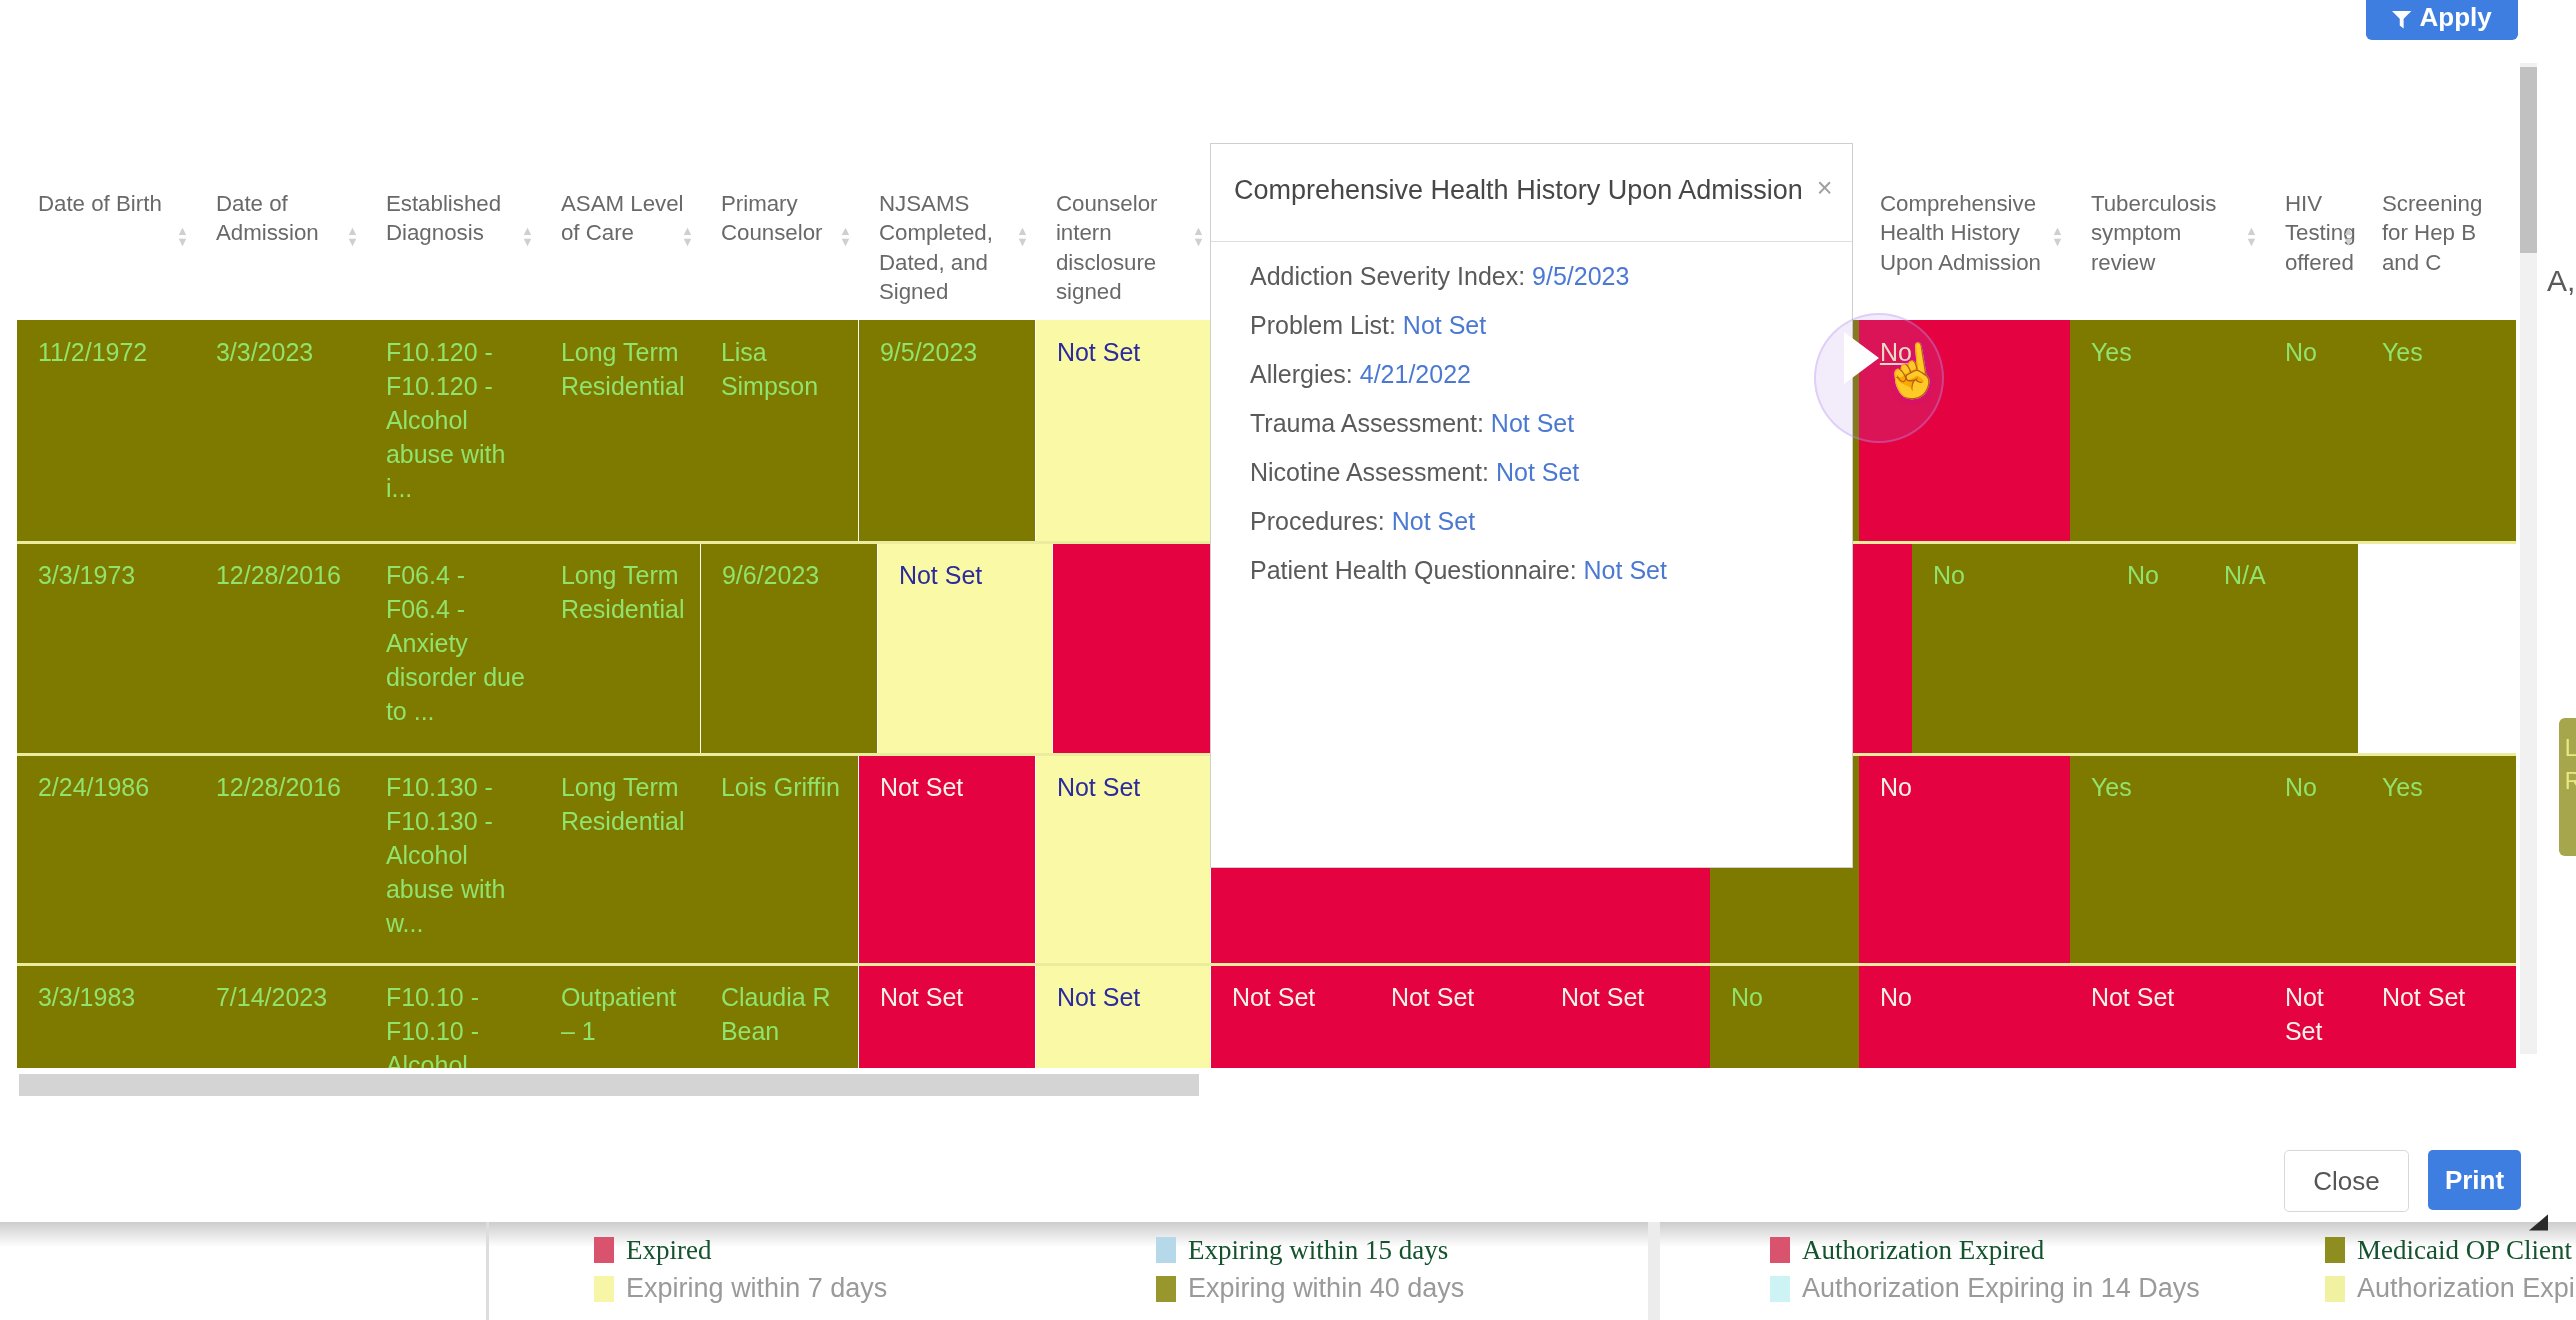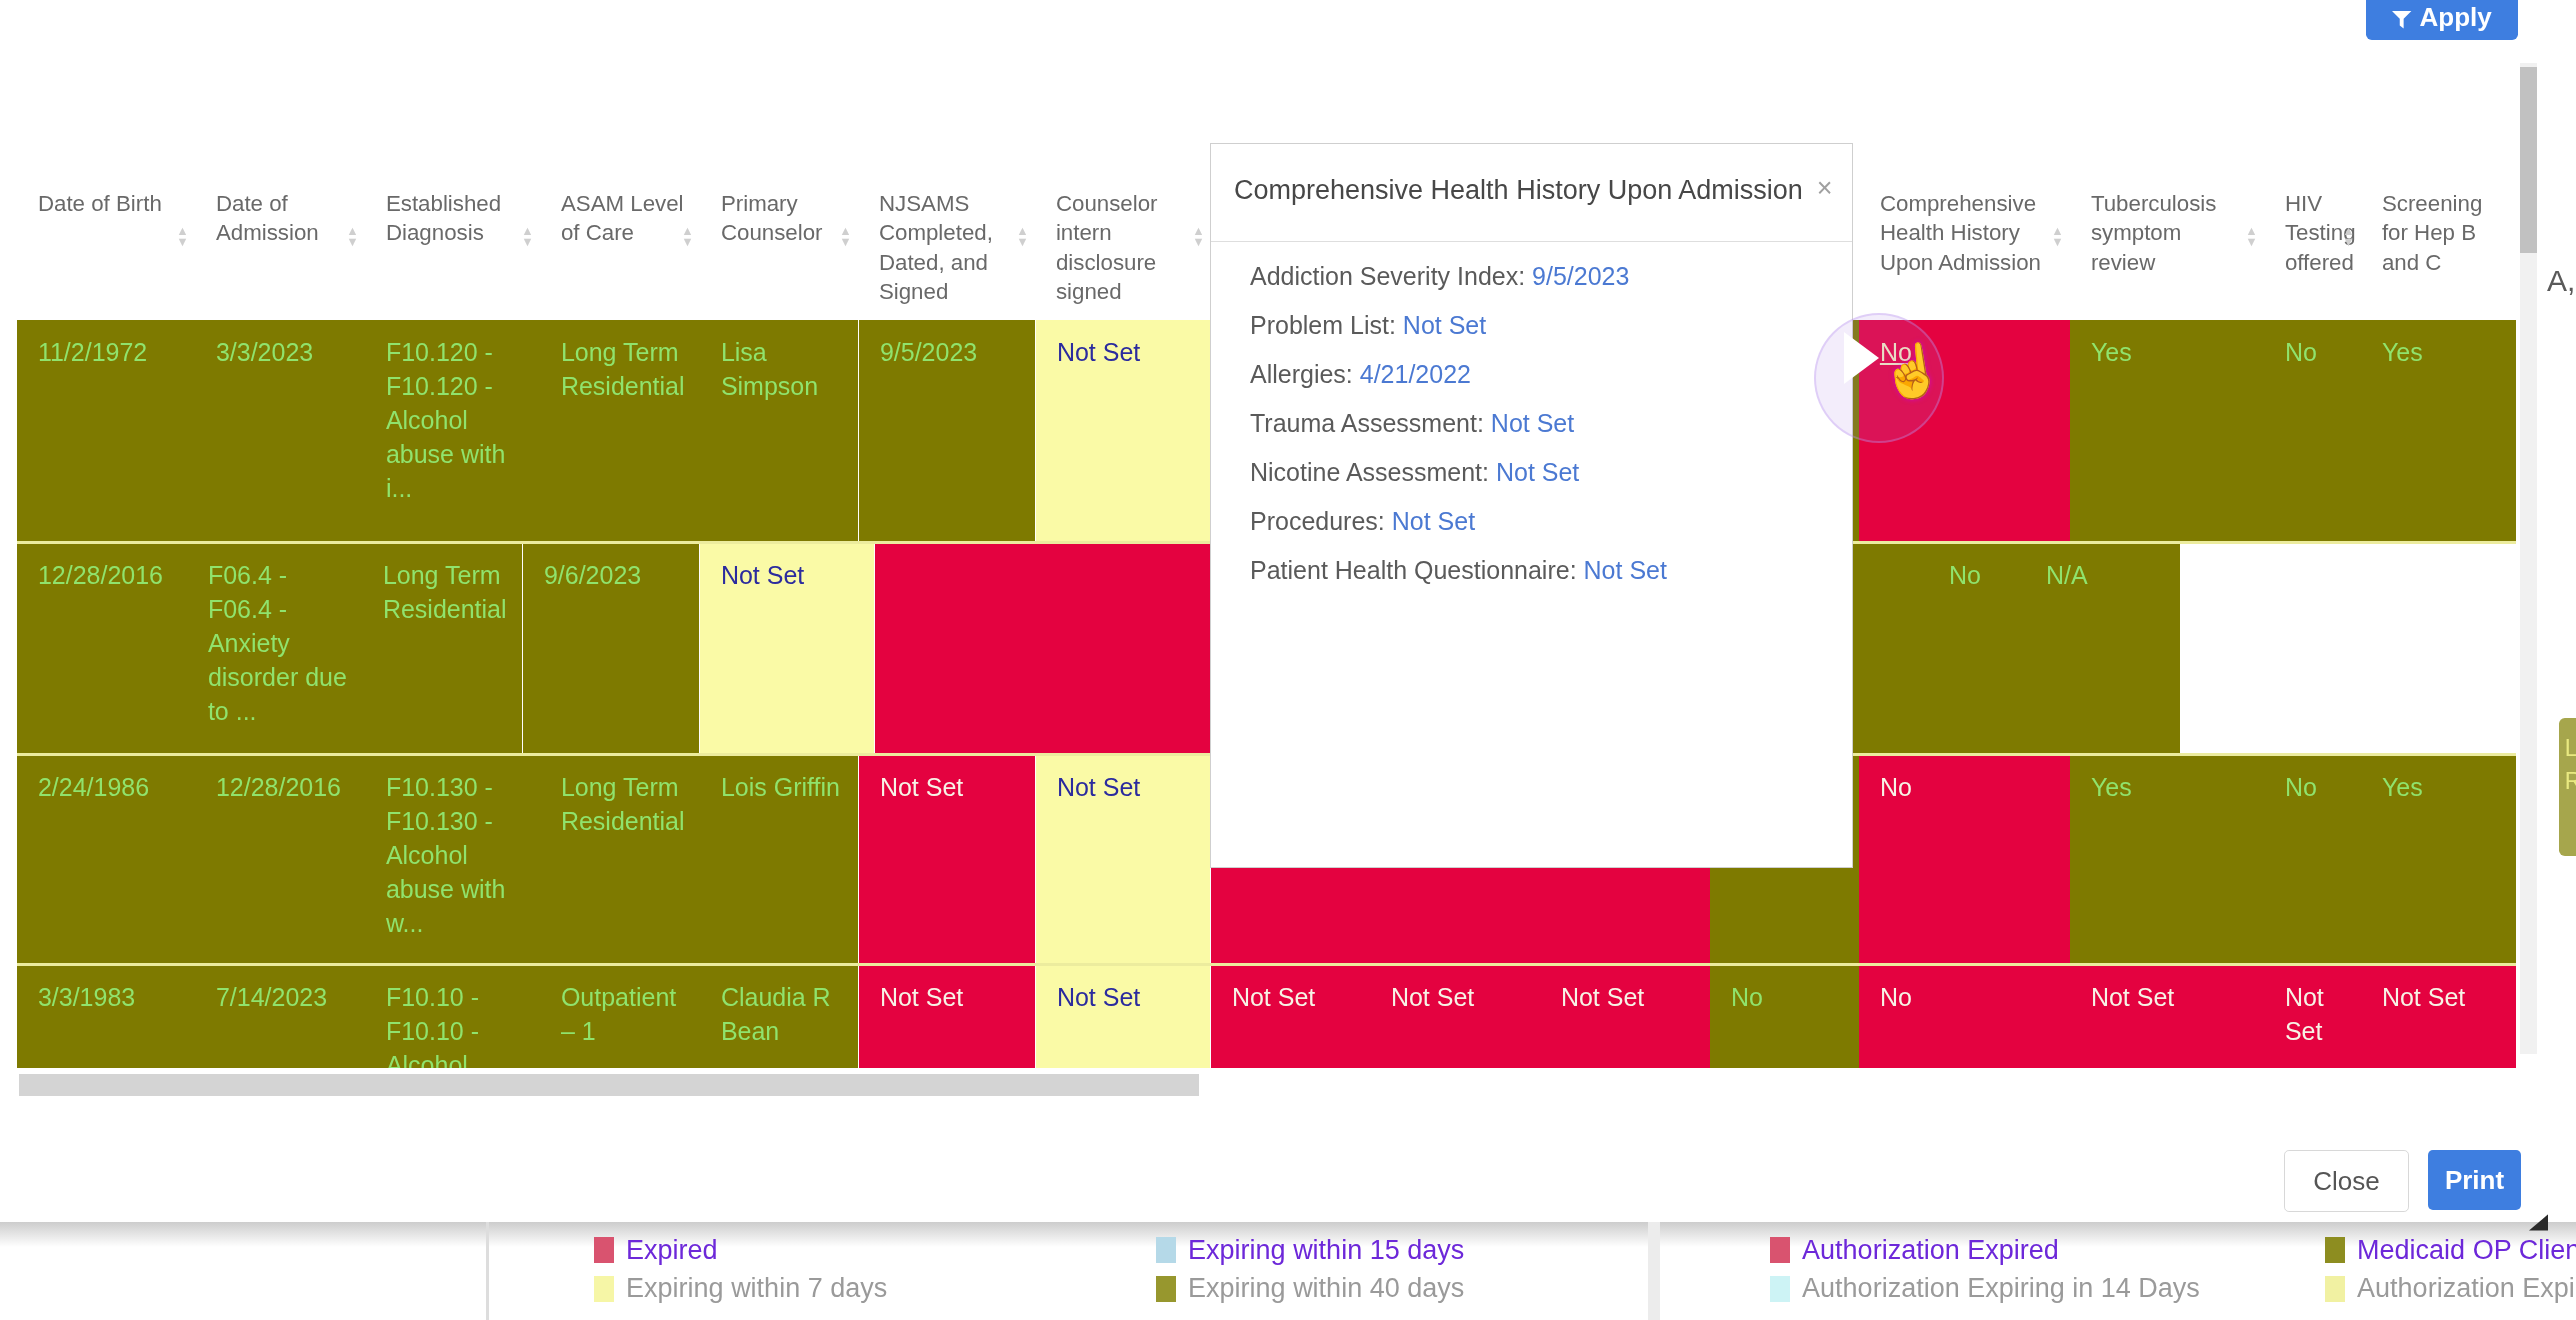--- a/index.html
+++ b/index.html
@@ -56,21 +56,21 @@
   #vscroll-track{position:absolute;left:2520px;top:63px;width:16.5px;height:991px;background:#f1f1f1;z-index:6;}
   #vscroll-thumb{position:absolute;left:0;top:3.9px;width:16.5px;height:186px;background:#c1c1c1;}
   #hscroll-thumb{position:absolute;left:19.4px;top:1074px;width:1180px;height:22.3px;background:#d4d4d4;z-index:6;}
   
   #legend-strip{position:absolute;left:0;top:1222px;width:2576px;height:98px;background:#ffffff;z-index:4;}
   #legend-shade{position:absolute;left:0;top:0;width:100%;height:25px;
     background:linear-gradient(to bottom,rgba(110,110,110,0.35),rgba(255,255,255,0));}
   .legend-vline{position:absolute;top:0;height:98px;background:#dddddd;}
   .legend-col{position:absolute;top:0;}
   .legend-item{display:flex;align-items:center;gap:11.7px;height:29px;white-space:nowrap;}
-  .legend-item.r1{position:absolute;top:13.6px;color:#6d28d9;font-size:27px;}
+  .legend-item.r1{position:absolute;top:13.6px;color:#14532d;font-size:27px;font-family:Liberation Serif, serif;}
   .legend-item.r2{position:absolute;top:52px;color:#9a9a9a;font-size:27px;}
   .swatch{width:20.4px;height:26px;flex:0 0 20.4px;}
   
   #edge-text{position:absolute;left:2547px;top:264px;font-size:30px;color:#5a5a5a;z-index:3;}
   #side-tab{position:absolute;left:2559px;top:718px;width:29px;height:138px;
     background:rgba(150,150,45,0.85);border-radius:5.8px 0 0 5.8px;z-index:3;color:#e9e981;
     font-size:23px;padding:13.6px 0 0 5.8px;box-sizing:border-box;line-height:33px;}
   .funnel{width:19.4px;height:19.4px;margin-bottom:1.9px;}
 </style>
 </head>
@@ -106,20 +106,21 @@
       <div class="cell expired" style="width: 170px;"></div>
       <div class="cell expired" style="width: 170px;"></div>
       <div class="cell ok" style="width: 149px;"></div>
       <div class="cell expired" style="width: 211px;"><span class="u">No</span></div>
       <div class="cell ok" style="width: 194px;"><span>Yes</span></div>
       <div class="cell ok" style="width: 97px;"><span>No</span></div>
       <div class="cell ok" style="width: 155px;"><span>Yes</span></div>
     </div>
     <div class="row-divider"></div>
     <div class="data-row" style="height: 209px;">
+      <div class="cell ok" style="width: 178px;"><span>3/3/1973</span></div>
       <div class="cell ok" style="width: 170px;"><span>12/28/2016</span></div>
       <div class="cell ok" style="width: 175px;"><span>F06.4 - F06.4 - Anxiety disorder due to ...</span></div>
       <div class="cell ok" style="width: 160px;"><span>Long Term Residential</span></div>
       <div class="cell ok njsams" style="width: 177px;"><span>9/6/2023</span></div>
       <div class="cell warn" style="width: 176px;"><span>Not Set</span></div>
       <div class="cell expired" style="width: 159px;"></div>
       <div class="cell expired" style="width: 170px;"></div>
       <div class="cell expired" style="width: 170px;"></div>
       <div class="cell ok" style="width: 149px;"></div>
       <div class="cell expired" style="width: 211px;"><span>No</span></div>

